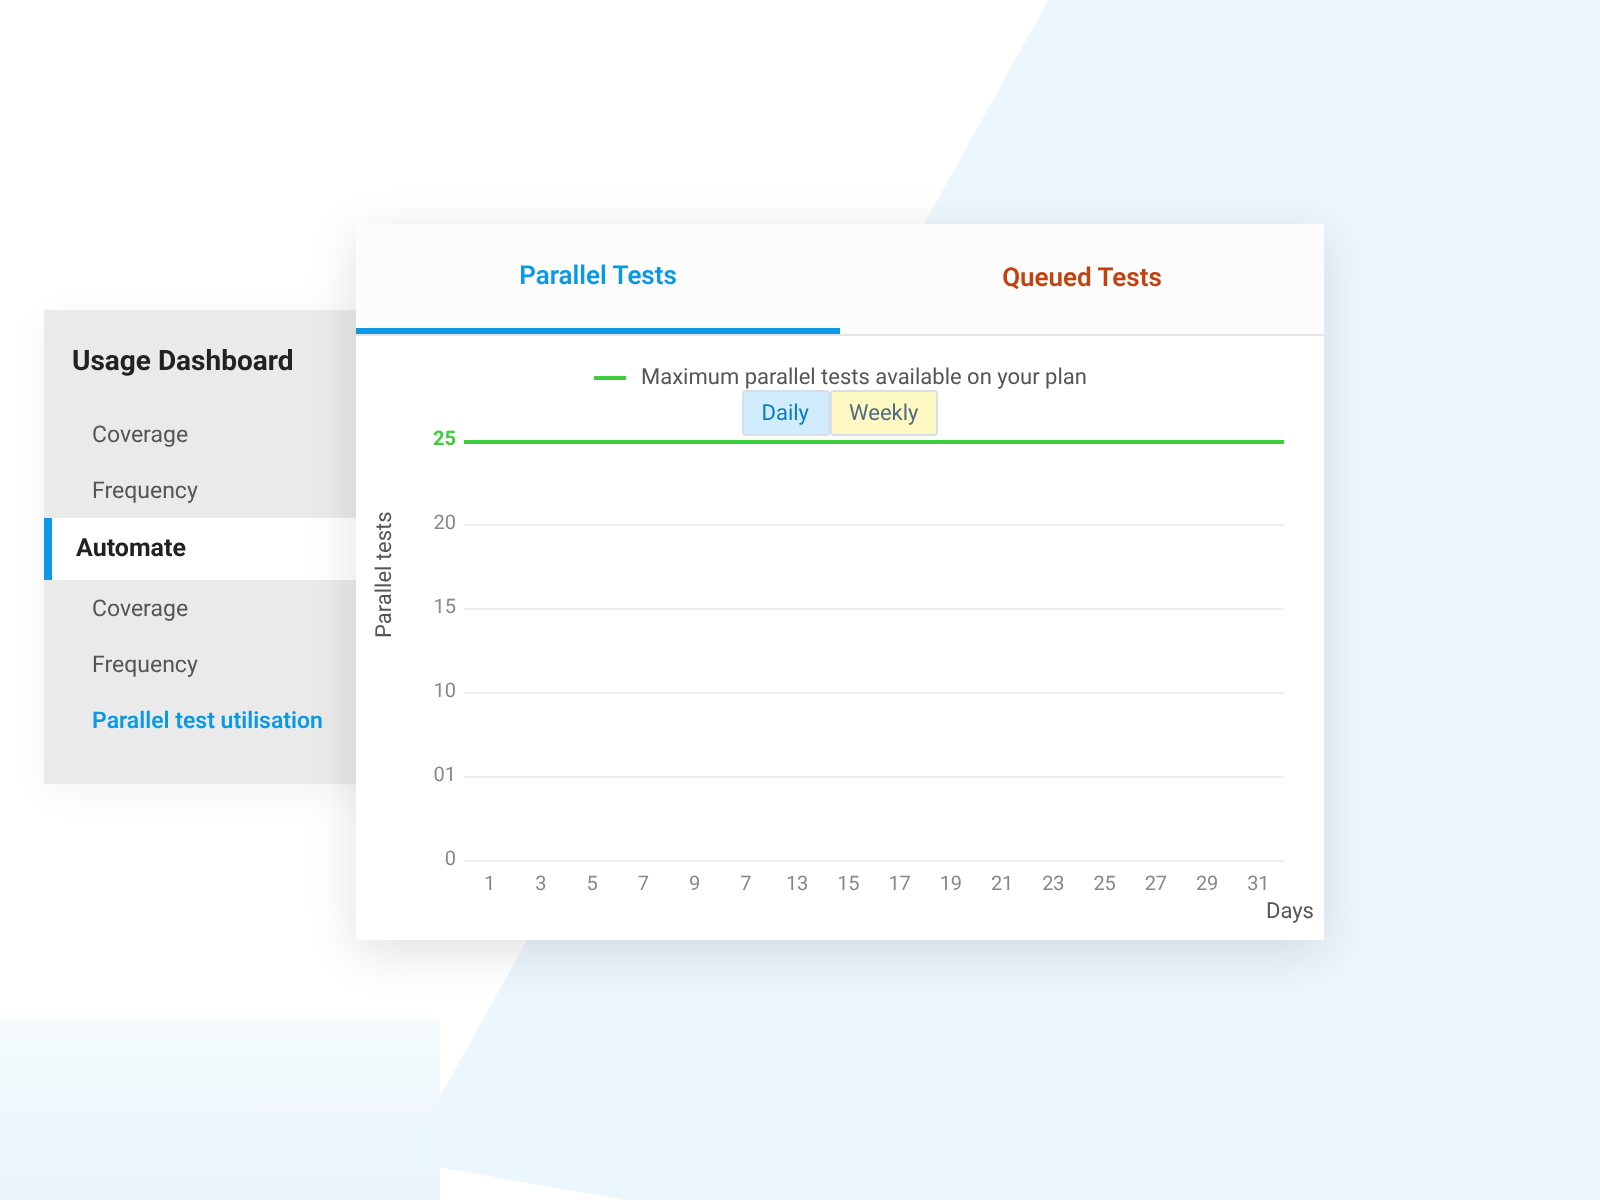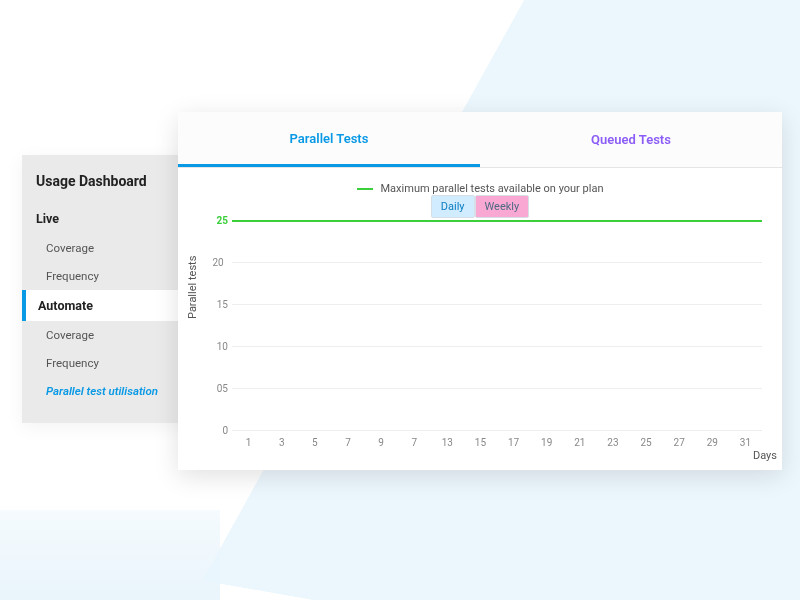--- a/index.html
+++ b/index.html
@@ -48,57 +48,57 @@
     font-size: 11.5px; color: #555;
     padding: 7px 0 7px 24px;
     cursor: pointer;
   }
   .sidebar-group.active {
     background: #fff;
     border-left: 4px solid #0a99e5;
     padding-left: 12px;
   }
   .sidebar-item.active {
-    color: #0a99e5; font-weight: 600; font-style: italic;
+    color: #0a99e5; font-weight: 600;
   }
   .card {
     position: absolute;
     left: 178px; top: 112px;
-    width: 604px; height: 358px;
+    width: 484px; height: 358px;
     background: #fcfcfd;
     box-shadow: 0 6px 24px rgba(0,0,0,0.12);
     z-index: 3;
   }
   .tabs {
     display: flex;
     height: 56px;
     border-bottom: 1px solid #e5e5e5;
   }
   .tab {
     flex: 1; display: flex; align-items: center; justify-content: center;
     font-size: 13px; font-weight: 600;
-    color: #8b5cf6; cursor: pointer;
+    color: #c2410c; cursor: pointer;
   }
   .tab.selected { color: #0a99e5; border-bottom: 3px solid #0a99e5; }
   .content {
     position: relative;
     padding: 14px 18px 10px;
     background: #fff;
     height: calc(100% - 56px);
   }
   .legend-row {
     display: flex; align-items: center; justify-content: space-between;
     font-size: 11px; color: #555; flex-direction: column;
   }
   .legend-left { display: flex; align-items: center; gap: 8px; }
   .legend-dash { width: 16px; height: 2px; background: #3bcf3b; }
   .period-btns { display: flex; gap: 0; }
   .pbtn {
     font-size: 11px; padding: 4px 9px;
-    border: 1px solid #d6dee6; background: #f9a8d4;
+    border: 1px solid #d6dee6; background: #fef9c3;
     color: #4f6b84; border-radius: 2px; cursor: pointer;
   }
   .pbtn.sel { background: #d2ecff; color: #0a7dc2; }
   .chart {
     position: absolute;
     left: 54px; right: 20px; top: 52px; bottom: 40px;
   }
   .grid-row { position: absolute; left: 0; right: 0; border-top: 1px solid #eee; }
   .ytick {
     position: absolute; left: -24px; width: 20px; text-align: right;
@@ -126,21 +126,20 @@
 </style>
 </head>
 <body>
 
 <div class="bg-bottom"></div>
 <div class="bg-tri"></div>
 
 <div class="sidebar">
   <div class="sidebar-title">Usage Dashboard</div>
 
-  <div class="sidebar-group">Live</div>
   <div class="sidebar-item">Coverage</div>
   <div class="sidebar-item">Frequency</div>
 
   <div class="sidebar-group active">Automate</div>
   <div class="sidebar-item">Coverage</div>
   <div class="sidebar-item">Frequency</div>
   <div class="sidebar-item active">Parallel test utilisation</div>
 </div>
 
 <div class="card">
@@ -161,27 +160,27 @@
       </div>
     </div>
 
     <div class="ylabel">Parallel tests</div>
     <div class="xlabel">Days</div>
 
     <div class="chart" id="chart">
         <div class="grid-row" style="top: 100%;"></div>
         <div class="ytick" style="top: 100%;">0</div>
         <div class="grid-row" style="top: 80%;"></div>
-        <div class="ytick" style="top: 80%;">05</div>
+        <div class="ytick" style="top: 80%;">01</div>
         <div class="grid-row" style="top: 60%;"></div>
         <div class="ytick" style="top: 60%;">10</div>
         <div class="grid-row" style="top: 40%;"></div>
         <div class="ytick" style="top: 40%;">15</div>
         <div class="grid-row" style="top: 20%;"></div>
-        <div class="ytick" style="top: 20%; text-align: center;">20</div>
+        <div class="ytick" style="top: 20%;">20</div>
         <div class="grid-row" style="top: 0%;"></div>
         <div class="ytick max" style="top: 0%;">25</div>
         <div class="maxline" style="top: 0%;"></div>
         <div class="xtick" style="left: 3.125%;">1</div>
         <div class="xtick" style="left: 9.375%;">3</div>
         <div class="xtick" style="left: 15.625%;">5</div>
         <div class="xtick" style="left: 21.875%;">7</div>
         <div class="xtick" style="left: 28.125%;">9</div>
         <div class="xtick" style="left: 34.375%;">7</div>
         <div class="xtick" style="left: 40.625%;">13</div>

